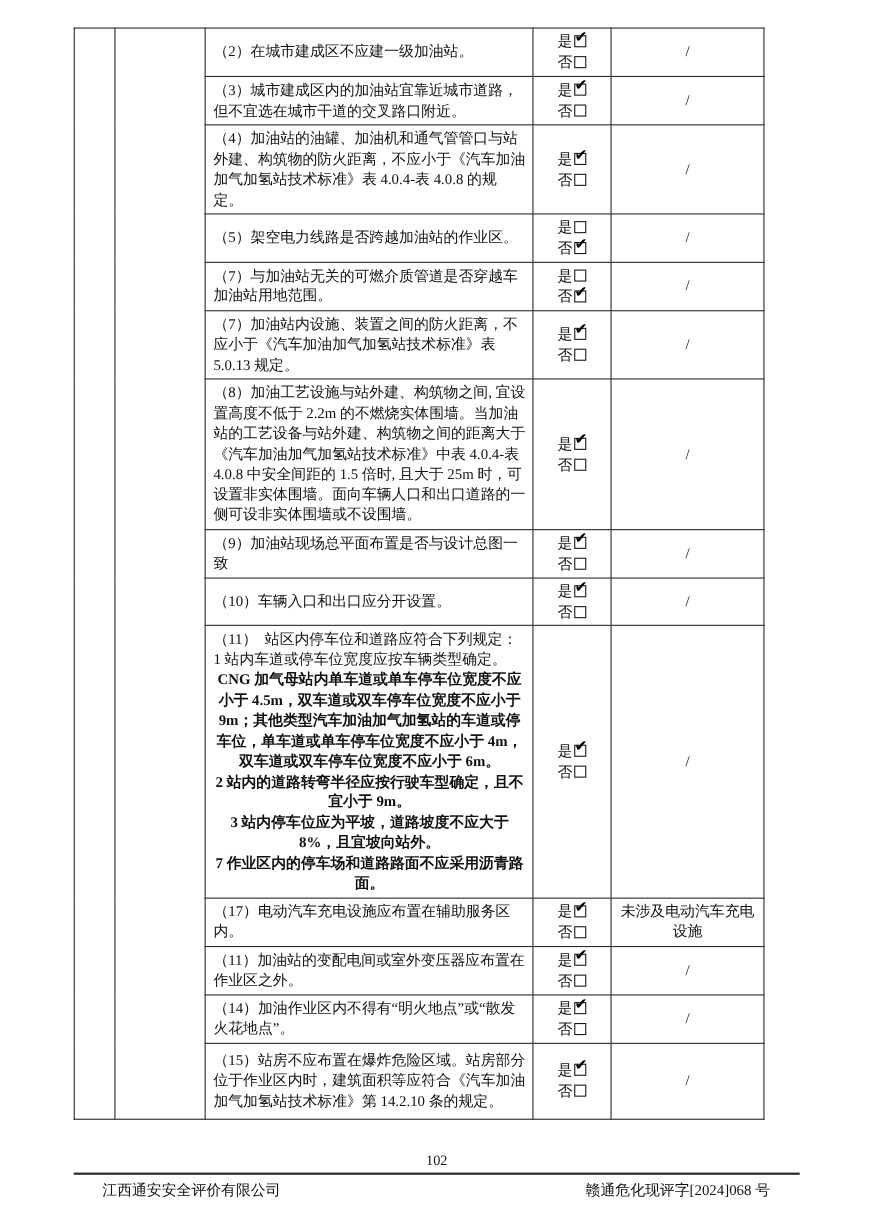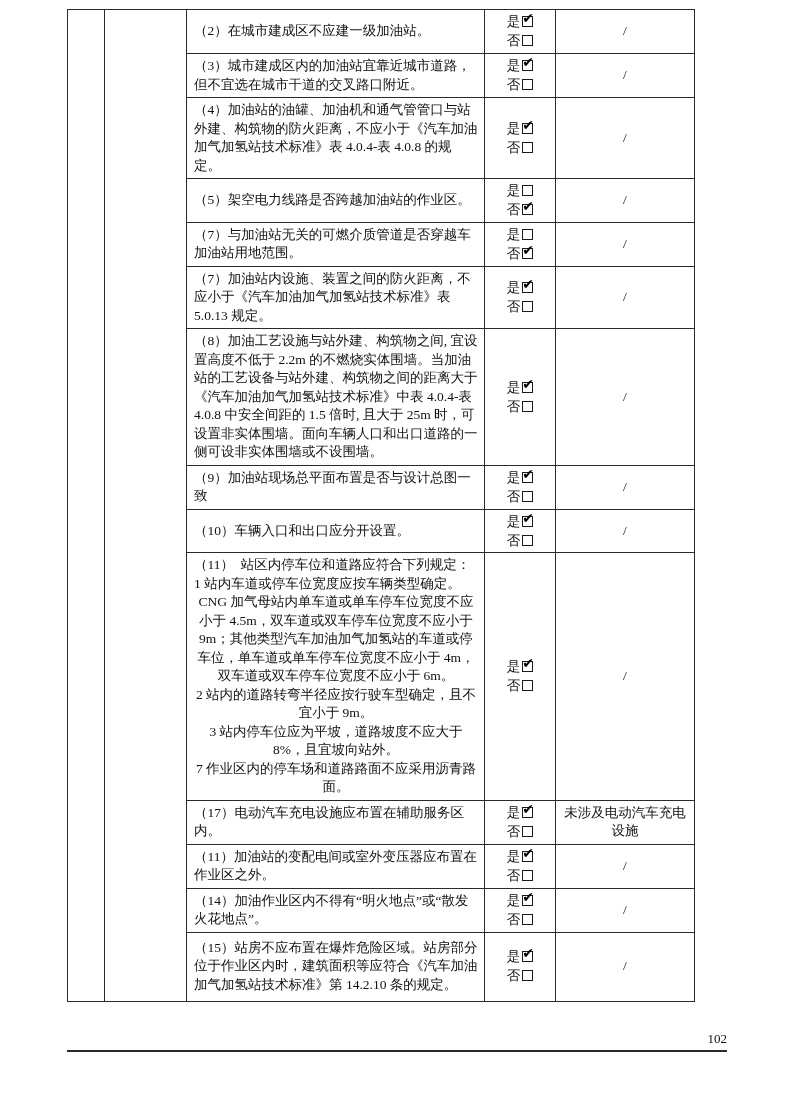--- a/index.html
+++ b/index.html
@@ -21,54 +21,54 @@
   }
   .doc-title {
     font-size: 14px; font-weight: bold; letter-spacing: 0.5px;
     white-space: nowrap;
   }
 
   
   table.checklist {
     border-collapse: collapse;
     table-layout: fixed;
-    margin-left: 67px; margin-top: 9px;
+    margin-left: 67px; margin-top: 25px;
     width: 627px;
   }
   table.checklist td {
     border: 1px solid #2a2a2a;
     vertical-align: middle;
     font-size: 13.5px;
     line-height: 18.5px;
   }
   table.checklist { border: 1.5px solid #2a2a2a; }
   td.spacer { background: #fff; }
   td.cell-text { padding: 3px 6px 3px 7px; }
   .para { white-space: pre-wrap; }
   .para.left { text-align: left; }
-  .para.center { text-align: center; }
+  .para.center { text-align: center; font-weight: bold; }
 
   td.cell-check { text-align: center; padding: 2px 0; }
   .check-stack { display: inline-block; text-align: left; }
   .check-line { white-space: nowrap; line-height: 19px; }
   .cb {
     display: inline-block; width: 11px; height: 11px;
     border: 1.5px solid #1a1a1a; position: relative;
     vertical-align: -1px; margin-left: 2px;
   }
   .cb .tick {
     position: absolute; left: -1px; top: -8px;
     font-size: 14px; font-weight: bold; color: #000;
     font-family: "DejaVu Sans", sans-serif;
   }
   td.cell-remark { text-align: center; padding: 2px 5px; }
 
   
   .doc-footer { position: absolute; left: 67px; width: 660px; top: 1022px; }
-  .page-number { text-align: right; font-size: 13px; padding-bottom: 3px; }
+  .page-number { text-align: center; font-size: 13px; padding-bottom: 3px; }
   .footer-rule { border-top: 2px solid #2a2a2a; }
   .footer-row {
     display: flex; justify-content: space-between;
     padding: 5px 27px 0 26px; font-size: 13.5px;
   }
 </style>
 </head>
 <body>
 
 <div class="page">
@@ -187,15 +187,19 @@
           </td>
           <td class="cell-check"><div class="check-stack"><div class="check-line"><span>是</span><span class="cb checked"><span class="tick">✔</span></span></div><div class="check-line"><span>否</span><span class="cb"></span></div></div></td>
           <td class="cell-remark">/</td>
         </tr>
       </tbody>
   </table>
 
   <div class="doc-footer">
     <div class="page-number">102</div>
     <div class="footer-rule"></div>
+    <div class="footer-row">
+      <span>江西通安安全评价有限公司</span>
+      <span>赣通危化现评字[2024]068 号</span>
+    </div>
   </div>
 
 </div>
 
 </body></html>

